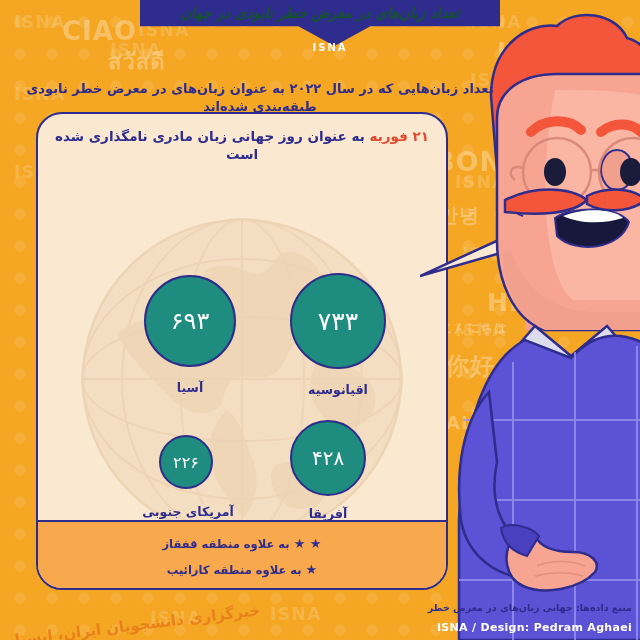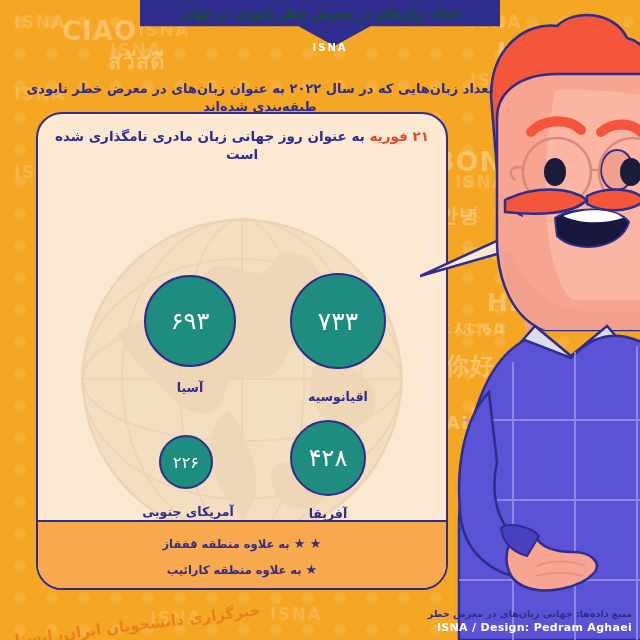--- a/index.html
+++ b/index.html
@@ -136,21 +136,21 @@
   
   .isna-logo {
     position:absolute; left:14px; bottom:6px;
     color:#E8801A; font-size:15px; direction:rtl;
     font-weight:bold; opacity:0.95;
     transform:rotate(-7deg);
     z-index:14; white-space:nowrap;
   }
   .credit-wrap { position:absolute; right:8px; bottom:6px; text-align:right; z-index:14; }
   .credit-fa { color:#2E2C8C; font-size:9.5px; font-weight:bold; direction:rtl; white-space:nowrap; }
-  .credit-en { color:#FFFFFF; font-size:11px; font-weight:bold; letter-spacing:0.3px; margin-top:2px; white-space:nowrap; direction:ltr; }
+  .credit-en { color:#FFFFFF; font-size:11px; font-weight:bold; letter-spacing:0.3px; margin-top:8px; white-space:nowrap; direction:ltr; }
 </style>
 </head>
 <body>
 
 <div id="stage">
 
   <div class="bg-base"></div>
   <div class="bg-dots"></div>
   <div id="bg-greetings">
       <div class="bgword latin" style="left: 62px; top: 16px; font-size: 26px;">CIAO</div>
@@ -282,24 +282,24 @@
     </svg>
 
     <div class="card-header">
       <span class="hl">۲۱ فوریه</span><span> به عنوان </span><span>روز جهانی زبان مادری</span><span> نامگذاری شده است</span>
     </div>
 
     <div class="bubbles" id="bubbles">
         <div class="bubble" style="left: 106px; top: 161px; width: 92px; height: 92px; font-size: 24px; background: rgb(30, 140, 126); border-color: rgb(46, 44, 140);">۶۹۳</div>
         <div class="bubble-label" style="left: 0px; width: 412px; top: 266px; text-align: center; transform: translateX(-54px);">آسیا</div>
         <div class="bubble" style="left: 252px; top: 159px; width: 96px; height: 96px; font-size: 25px; background: rgb(30, 140, 126); border-color: rgb(46, 44, 140);">۷۳۳</div>
-        <div class="bubble-label" style="left: 0px; width: 412px; top: 275px; text-align: center; transform: translateX(94px);">اقیانوسیه</div>
+        <div class="bubble-label" style="left: 0px; width: 412px; top: 268px; text-align: center; transform: translateX(94px);">اقیانوسیه</div>
         <div class="bubble" style="left: 121px; top: 321px; width: 54px; height: 54px; font-size: 16px; background: rgb(30, 140, 126); border-color: rgb(46, 44, 140);">۲۲۶</div>
         <div class="bubble-label" style="left: 0px; width: 412px; top: 390px; text-align: center; transform: translateX(-56px);">آمریکای جنوبی</div>
-        <div class="bubble" style="left: 252px; top: 306px; width: 76px; height: 76px; font-size: 24px; background: rgb(30, 140, 126); border-color: rgb(46, 44, 140);">۴۲۸</div>
+        <div class="bubble" style="left: 252px; top: 306px; width: 76px; height: 76px; font-size: 20px; background: rgb(30, 140, 126); border-color: rgb(46, 44, 140);">۴۲۸</div>
         <div class="bubble-label" style="left: 0px; width: 412px; top: 392px; text-align: center; transform: translateX(84px);">آفریقا</div>
         <div class="bubble" style="left: 127px; top: 447px; width: 46px; height: 46px; font-size: 14px; background: rgb(30, 140, 126); border-color: rgb(46, 44, 140);">۱۴۸</div>
         <div class="bubble-stars" style="left: 179px; top: 463px;">★ ★</div>
         <div class="bubble" style="left: 262px; top: 443px; width: 54px; height: 54px; font-size: 16px; background: rgb(30, 140, 126); border-color: rgb(46, 44, 140);">۲۲۲</div>
         <div class="bubble-stars" style="left: 322px; top: 463px;">★</div>
       </div>
 
     <div class="card-footer">
       <div class="foot-line" style="top:14px;">
         <span class="st">★ ★</span>

